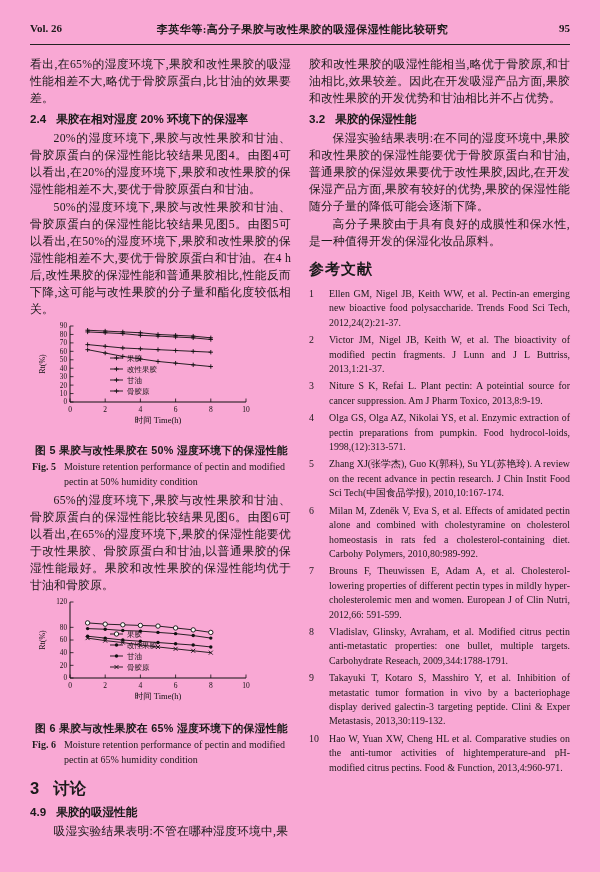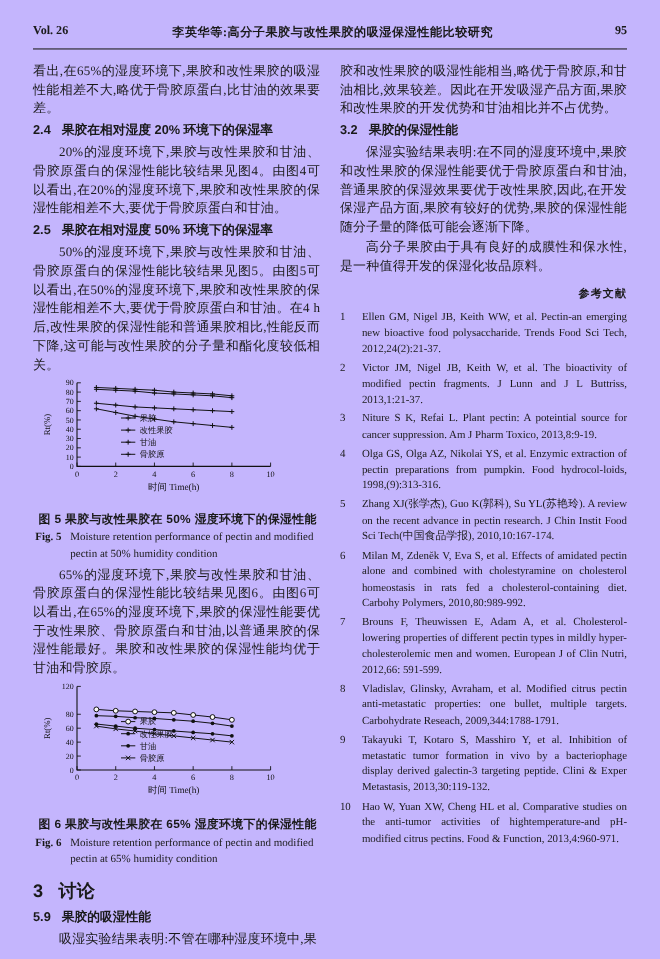--- a/index.html
+++ b/index.html
@@ -1,18 +1,18 @@
 <!DOCTYPE html>
 <html><head>
 <meta charset="utf-8">
 <style>
   html,body{margin:0;padding:0;background:#e8e6e1;}
   .page{
     position:relative;width:600px;height:872px;margin:0 auto;
-    background:#c4b5fd;overflow:hidden;
+    background:#f9a8d4;overflow:hidden;
     font-family:"Liberation Serif", serif;color:#1a1a1a;
   }
   
   .hdr{
     position:absolute;top:22px;left:30px;right:30px;height:22px;
     border-bottom:1.6px solid #222;
     display:flex;align-items:flex-start;justify-content:space-between;
     font-size:11px;
   }
   .hdr .vol{font-weight:bold;}
@@ -52,21 +52,21 @@
   }
   .cap-en{
     display:flex;font-size:10px;line-height:14.5px;margin:0 6px 2px 2px;
     text-align:justify;
   }
   .cap-en .lbl{flex:0 0 auto;margin-right:8px;font-weight:bold;}
   .cap-en .txt{flex:1 1 auto;}
   
   .refs-head{
     font-family:"Liberation Sans", sans-serif;font-weight:bold;
-    font-size:10px;margin:10px 0 8px 0;letter-spacing:1px;text-align:right;
+    font-size:15px;margin:10px 0 8px 0;letter-spacing:1px;
   }
   .ref{
     display:grid;grid-template-columns:17px 1fr;column-gap:3px;
     font-size:9.9px;line-height:14.4px;text-align:justify;
     margin-bottom:3px;
   }
   .ref .rnum{text-align:left;}
 </style>
 </head>
 <body>
@@ -83,24 +83,20 @@
 
     <div class="col">
       <p class="body">看出,在65%的湿度环境下,果胶和改性果胶的吸湿性能相差不大,略优于骨胶原蛋白,比甘油的效果要差。</p>
 
       <div class="sec">
         <span class="num">2.4</span>
         <span>果胶在相对湿度 20% 环境下的保湿率</span>
       </div>
       <p class="body ind">20%的湿度环境下,果胶与改性果胶和甘油、骨胶原蛋白的保湿性能比较结果见图4。由图4可以看出,在20%的湿度环境下,果胶和改性果胶的保湿性能相差不大,要优于骨胶原蛋白和甘油。</p>
 
-      <div class="sec">
-        <span class="num">2.5</span>
-        <span>果胶在相对湿度 50% 环境下的保湿率</span>
-      </div>
       <p class="body ind">50%的湿度环境下,果胶与改性果胶和甘油、骨胶原蛋白的保湿性能比较结果见图5。由图5可以看出,在50%的湿度环境下,果胶和改性果胶的保湿性能相差不大,要优于骨胶原蛋白和甘油。在4 h后,改性果胶的保湿性能和普通果胶相比,性能反而下降,这可能与改性果胶的分子量和酯化度较低相关。</p>
 
       <figure>
         <svg class="chart" width="250" height="122">
             <g>
               <path d="M34,6V82H210" stroke="#111" stroke-width="1" fill="none"></path>
               <line x1="34" y1="82" x2="37.5" y2="82" stroke="#111" stroke-width="0.8"></line>
               <text x="31" y="84.4" text-anchor="end" font-size="7.2">0</text>
               <line x1="34" y1="73.55555555555556" x2="37.5" y2="73.55555555555556" stroke="#111" stroke-width="0.8"></line>
               <text x="31" y="75.95555555555556" text-anchor="end" font-size="7.2">10</text>
@@ -299,21 +295,21 @@
           <span class="txt">Moisture retention performance of pectin and modified pectin at 65% humidity condition</span>
         </div>
       </figure>
 
       <div class="bigsec">
         <span class="num">3</span>
         <span>讨论</span>
       </div>
 
       <div class="sec">
-        <span class="num">5.9</span>
+        <span class="num">4.9</span>
         <span>果胶的吸湿性能</span>
       </div>
       <p class="body ind">吸湿实验结果表明:不管在哪种湿度环境中,果</p>
     </div>
 
     <div class="col">
       <p class="body">胶和改性果胶的吸湿性能相当,略优于骨胶原,和甘油相比,效果较差。因此在开发吸湿产品方面,果胶和改性果胶的开发优势和甘油相比并不占优势。</p>
 
       <div class="sec">
         <span class="num">3.2</span>
@@ -331,21 +327,21 @@
           <div class="ref">
             <span class="rnum">2</span>
             <span>Victor JM, Nigel JB, Keith W, et al. The bioactivity of modified pectin fragments. J Lunn and J L Buttriss, 2013,1:21-37.</span>
           </div>
           <div class="ref">
             <span class="rnum">3</span>
             <span>Niture S K, Refai L. Plant pectin: A poteintial source for cancer suppression. Am J Pharm Toxico, 2013,8:9-19.</span>
           </div>
           <div class="ref">
             <span class="rnum">4</span>
-            <span>Olga GS, Olga AZ, Nikolai YS, et al. Enzymic extraction of pectin preparations from pumpkin. Food hydrocol-loids, 1998,(9):313-316.</span>
+            <span>Olga GS, Olga AZ, Nikolai YS, et al. Enzymic extraction of pectin preparations from pumpkin. Food hydrocol-loids, 1998,(12):313-571.</span>
           </div>
           <div class="ref">
             <span class="rnum">5</span>
             <span>Zhang XJ(张学杰), Guo K(郭科), Su YL(苏艳玲). A review on the recent advance in pectin research. J Chin Instit Food Sci Tech(中国食品学报), 2010,10:167-174.</span>
           </div>
           <div class="ref">
             <span class="rnum">6</span>
             <span>Milan M, Zdeněk V, Eva S, et al. Effects of amidated pectin alone and combined with cholestyramine on cholesterol homeostasis in rats fed a cholesterol-containing diet. Carbohy Polymers, 2010,80:989-992.</span>
           </div>
           <div class="ref">

